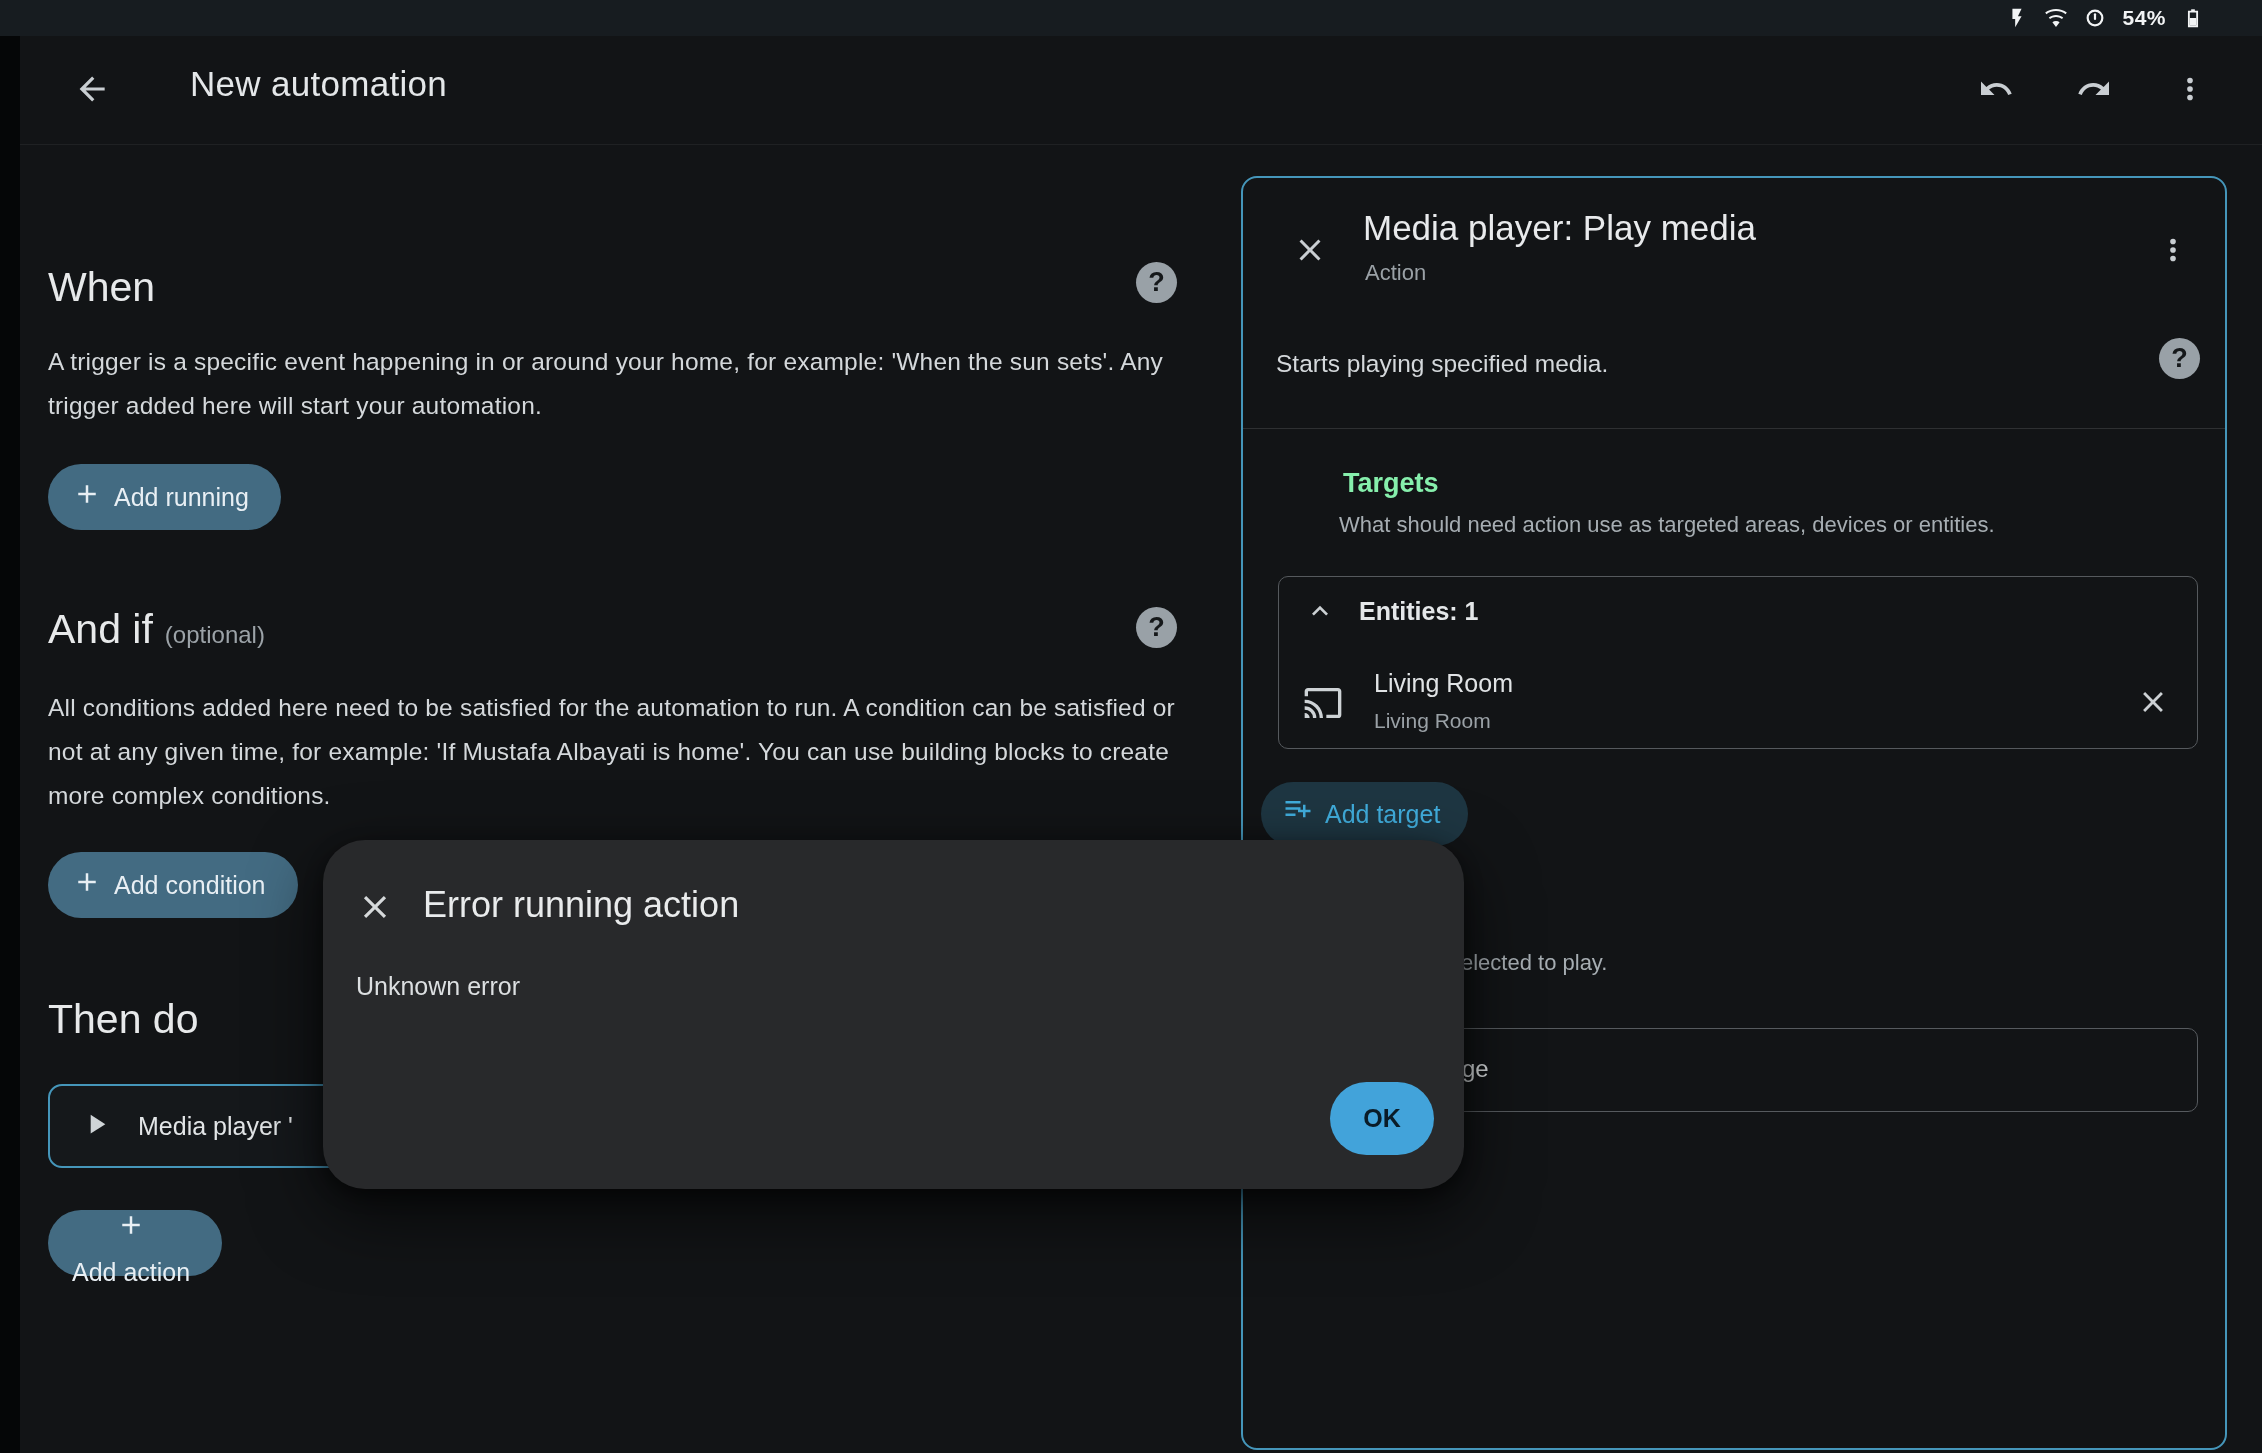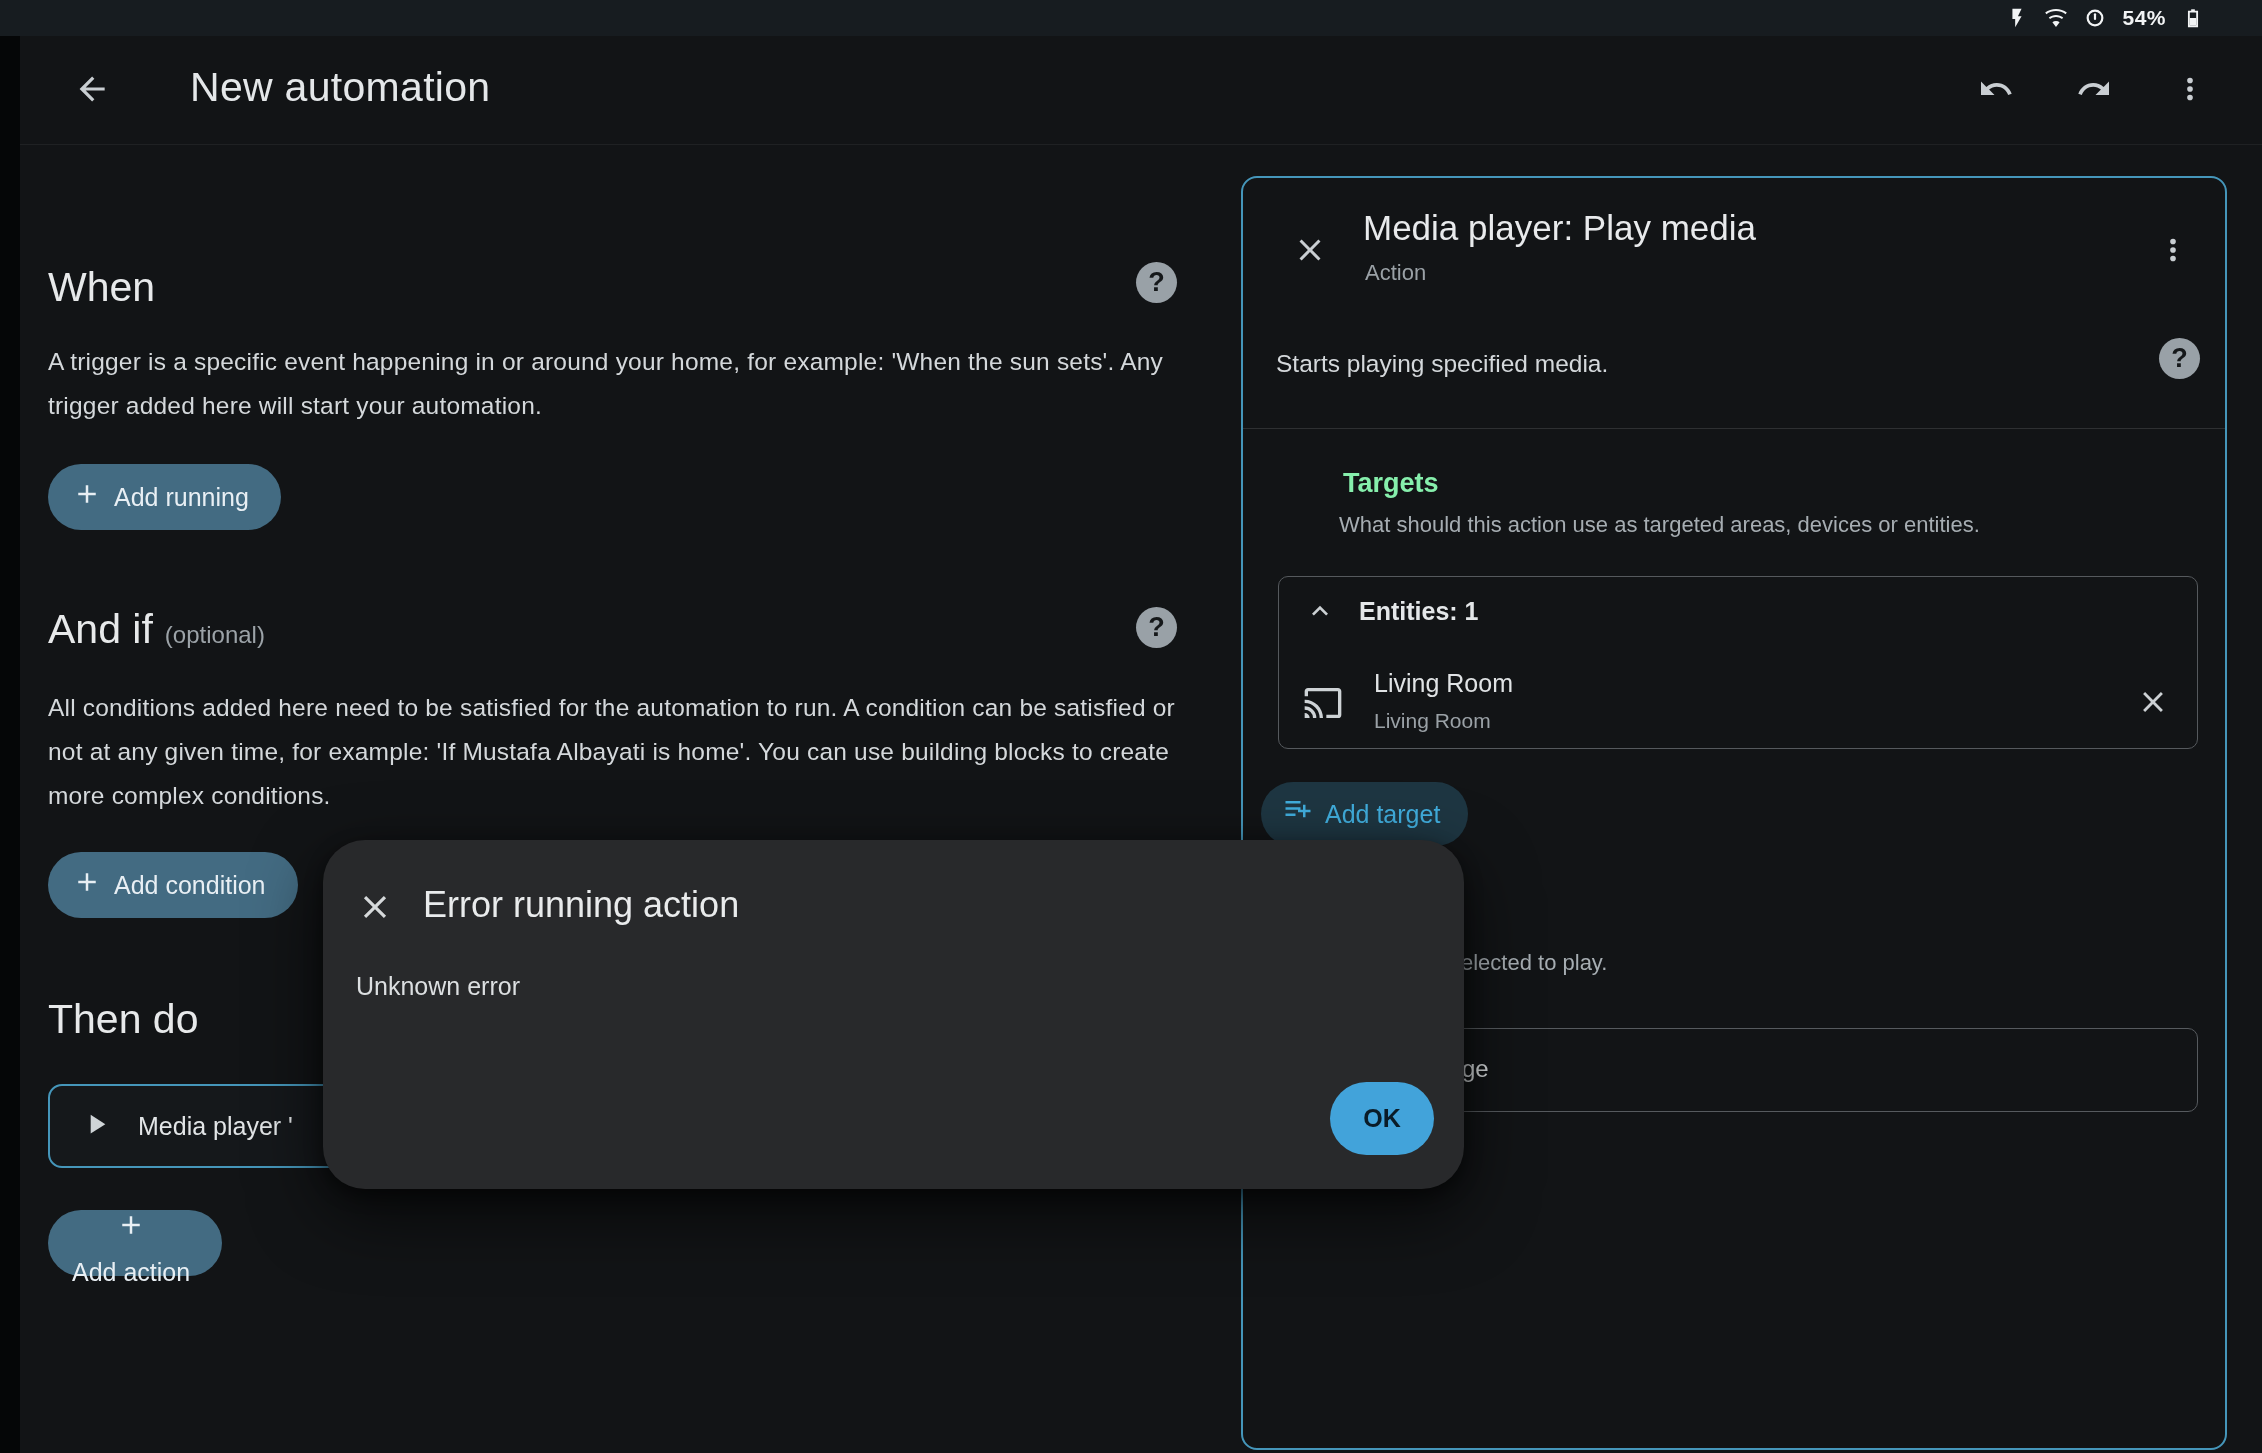--- a/index.html
+++ b/index.html
@@ -17,21 +17,21 @@
   }
   .statusbar svg { display:block; }
   .statusbar .pct { font-size:21px; font-weight:700; letter-spacing:0.5px; }
   
   .app-bg { position:absolute; left:20px; top:36px; width:2242px; height:1417px; background:#121416; }
   .header-divider { position:absolute; left:20px; top:144px; width:2242px; height:1px; background:rgba(255,255,255,0.06); }
   .icon-btn {
     position:absolute; width:44px; height:44px; display:flex; align-items:center; justify-content:center;
     background:transparent; border:none; cursor:pointer; color:#c9ced2;
   }
-  .page-title { position:absolute; left:190px; top:64px; font-size:41px; font-weight:400; color:#e4e7e9; letter-spacing:0.3px; }
+  .page-title { position:absolute; left:190px; top:64px; font-size:35px; font-weight:400; color:#e4e7e9; letter-spacing:0.3px; }
   
   .h1 { position:absolute; font-size:41px; font-weight:400; color:#e7e9ea; }
   .h1 .opt { font-size:24px; color:#9ca3a8; font-weight:400; margin-left:12px; }
   .para { position:absolute; font-size:24.5px; line-height:44px; color:#d4d8db; letter-spacing:0.2px; }
   .help {
     position:absolute; width:41px; height:41px; border-radius:50%;
     background:#99a1a7; color:#15181a; display:flex; align-items:center; justify-content:center;
     font-size:27px; font-weight:700; cursor:pointer;
   }
   
@@ -220,21 +220,21 @@
             <path d="M12,16A2,2 0 0,1 14,18A2,2 0 0,1 12,20A2,2 0 0,1 10,18A2,2 0 0,1 12,16M12,10A2,2 0 0,1 14,12A2,2 0 0,1 12,14A2,2 0 0,1 10,12A2,2 0 0,1 12,10M12,4A2,2 0 0,1 14,6A2,2 0 0,1 12,8A2,2 0 0,1 10,6A2,2 0 0,1 12,4Z"></path>
           </svg>
       </span>
     </button>
 
     <div class="desc">Starts playing specified media.</div>
     <div class="help" style="left:916px; top:160px;">?</div>
     <div class="divider"></div>
 
     <div class="sec-title">Targets</div>
-    <div class="sec-sub">What should this action use as targeted areas, devices or entities.</div>
+    <div class="sec-sub">What should need action use as targeted areas, devices or entities.</div>
 
     <div class="entities-box">
       <button class="chev">
         <span>
           <svg width="32" height="32" viewBox="0 0 24 24" fill="currentColor">
               <path d="M7.41,15.41L12,10.83L16.59,15.41L18,14L12,8L6,14L7.41,15.41Z"></path>
             </svg>
         </span>
       </button>
       <div class="hdr-label">Entities: 1</div>

